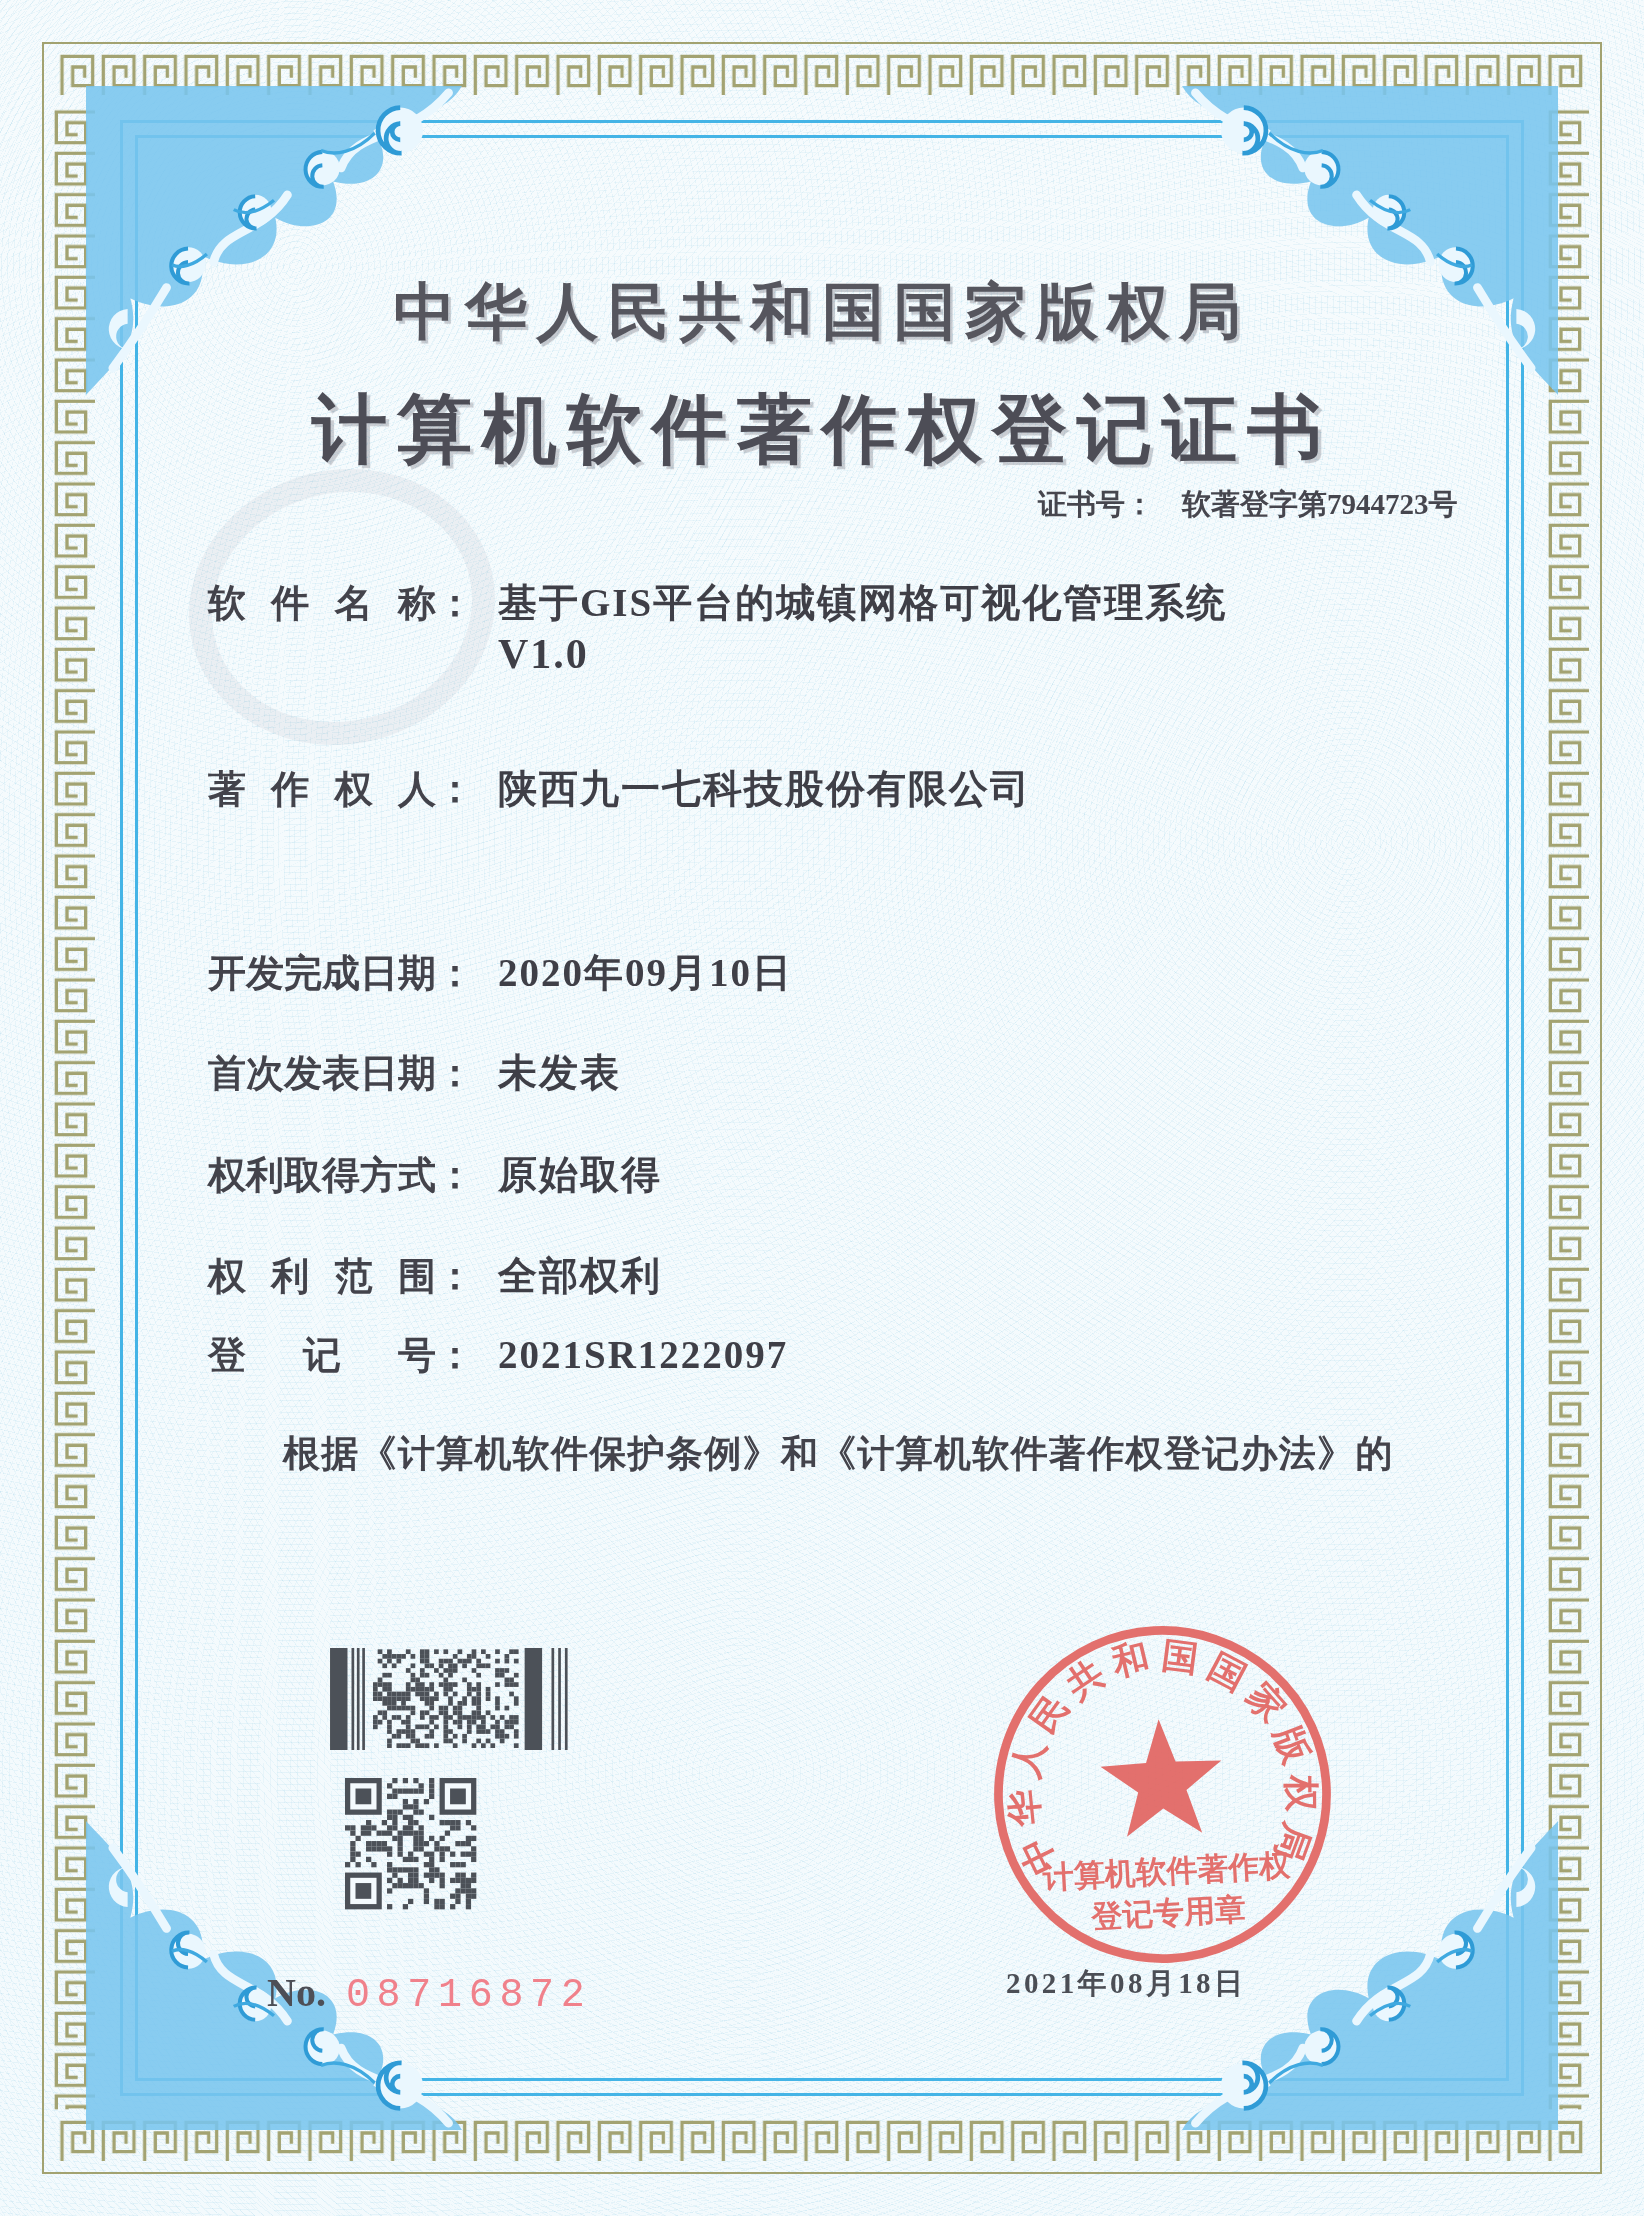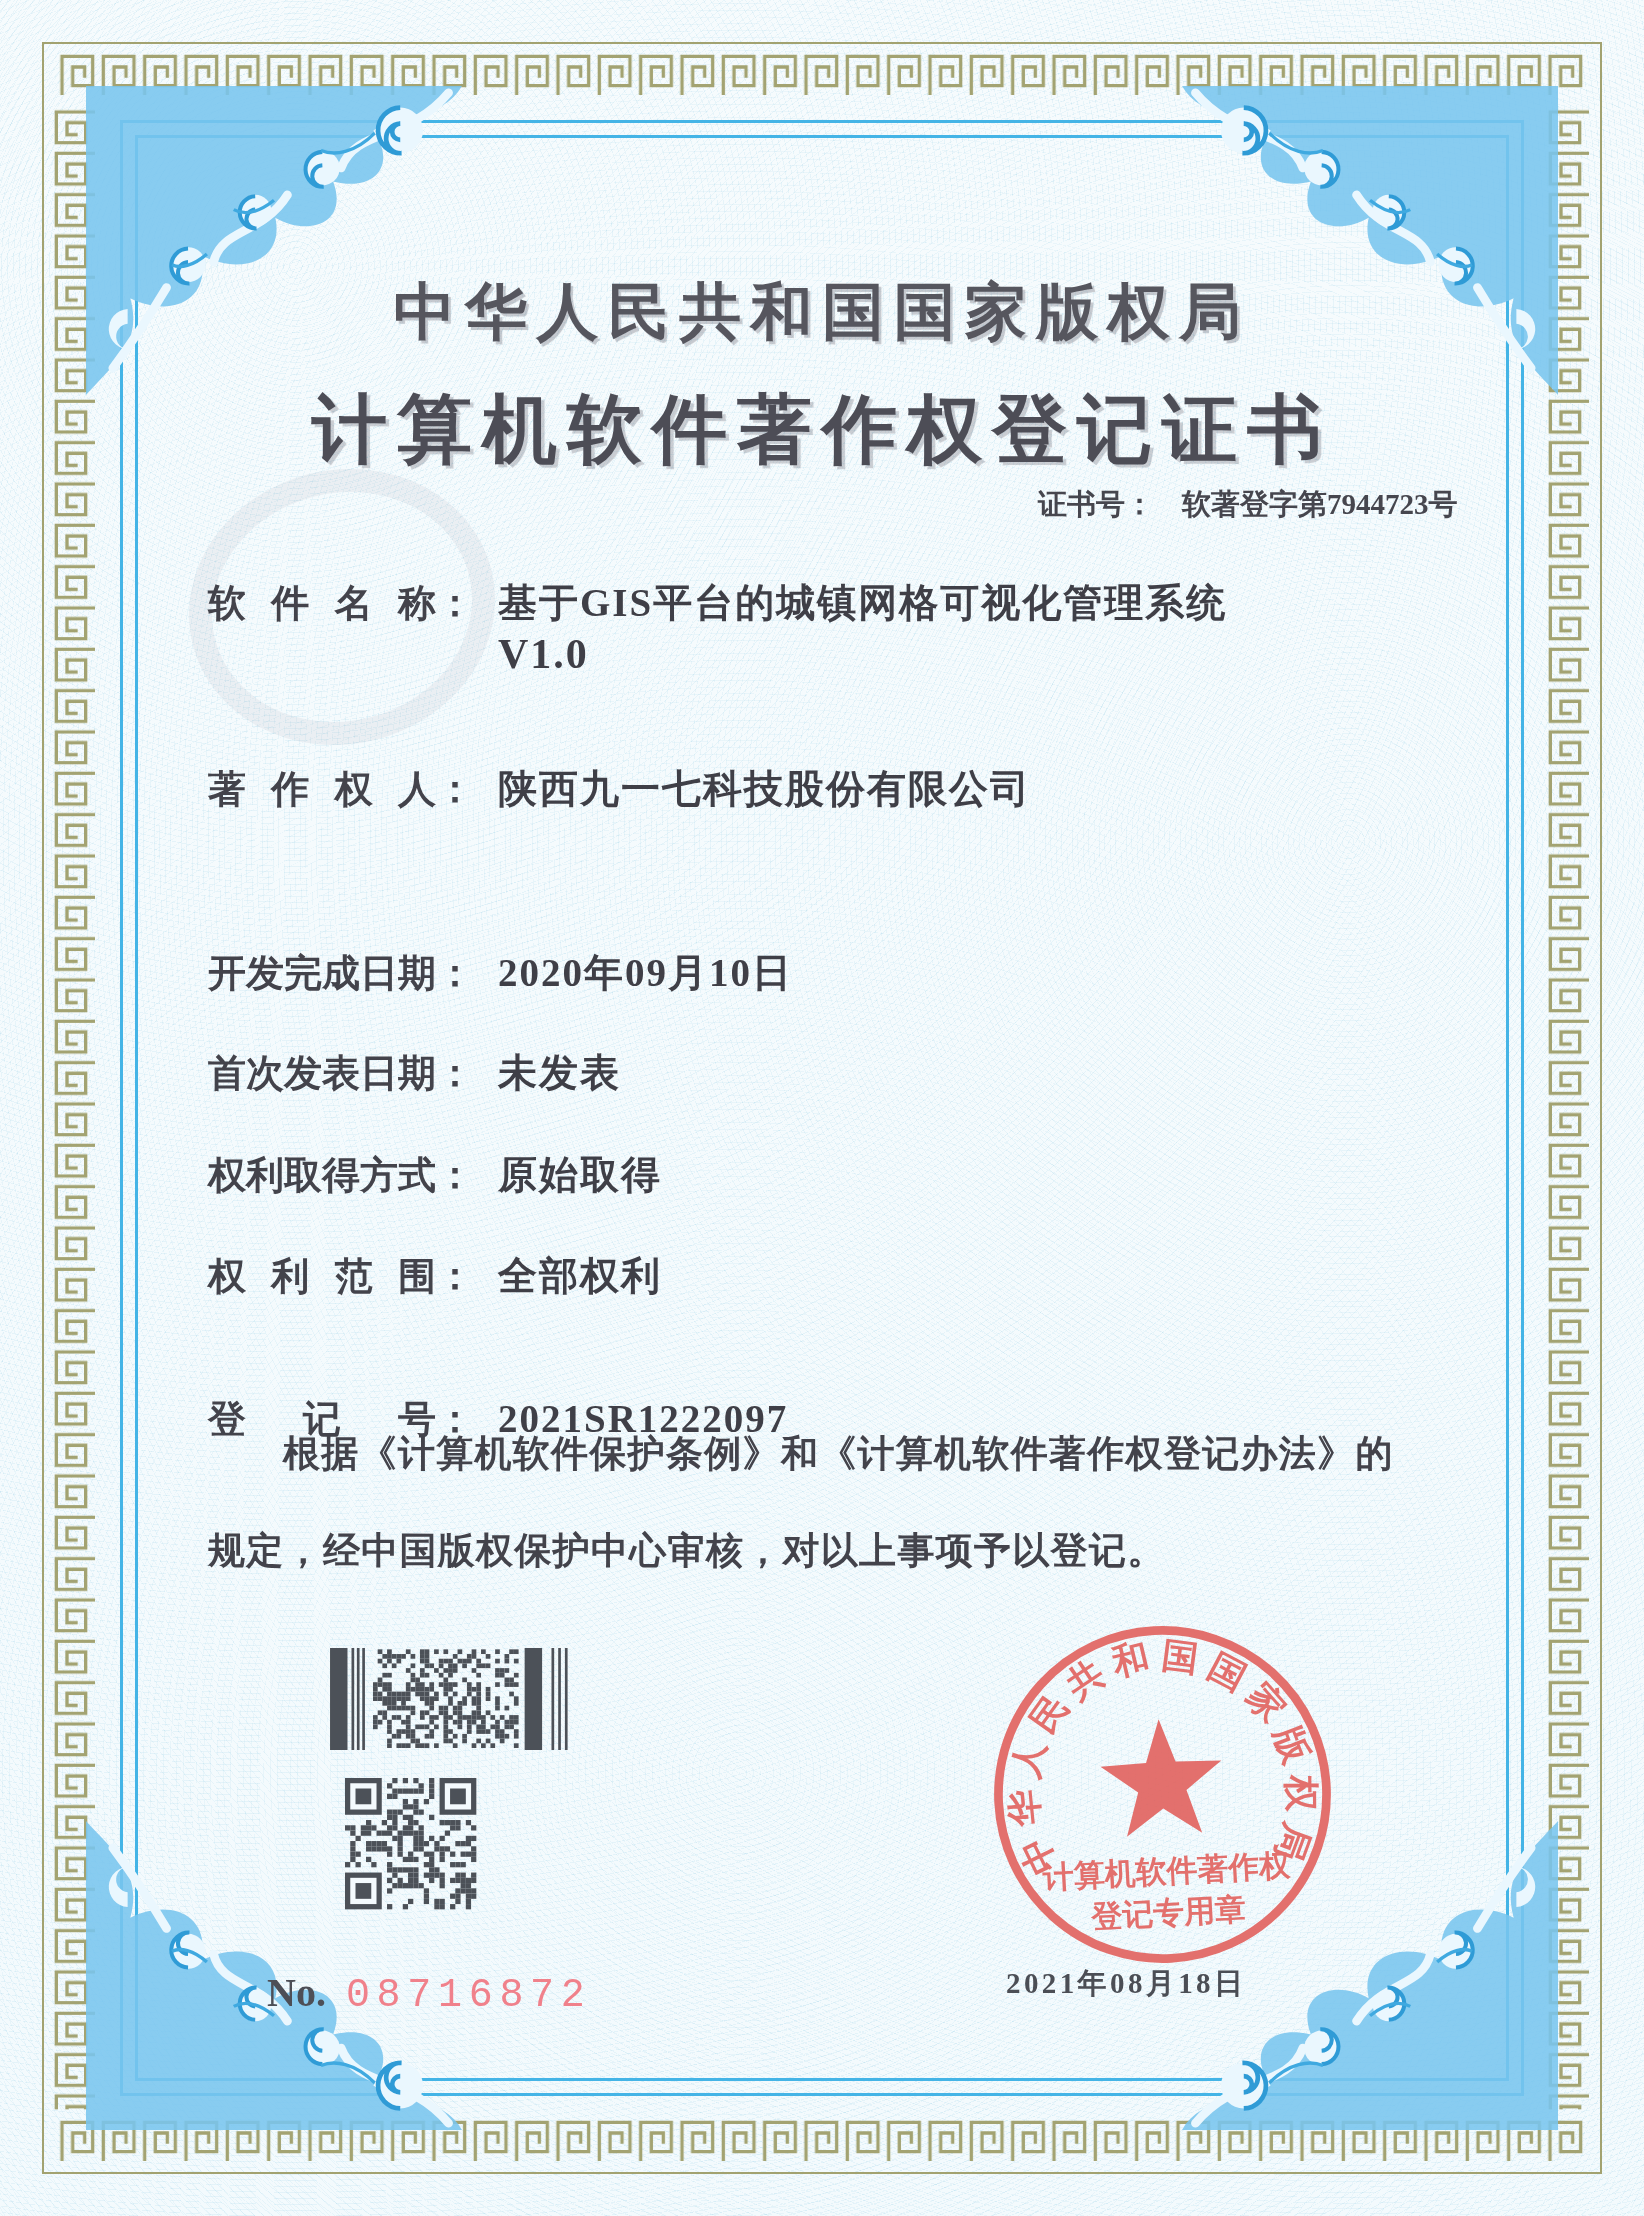--- a/index.html
+++ b/index.html
@@ -156,26 +156,25 @@
   </div>
 
   <div class="row" style="top:1148px">
     <span class="flabel">权利取得方式</span><span class="fcolon">：</span><span class="fvalue">原始取得</span>
   </div>
 
   <div class="row" style="top:1249px">
     <span class="flabel">权利范围</span><span class="fcolon">：</span><span class="fvalue">全部权利</span>
   </div>
 
-  <div class="row" style="top:1394px">
+  <div class="row" style="top:1330px">
     <span class="flabel">登记号</span><span class="fcolon">：</span><span class="fvalue">2021SR1222097</span>
   </div>
 
   <div class="stmt stmt1">根据《计算机软件保护条例》和《计算机软件著作权登记办法》的</div>
-  <div class="stmt stmt2">规定，经中国版权保护中心审核，对以上事项予以登记。</div>
 
   <div class="barcode-box"><svg viewBox="0 0 362 152" width="243" height="102">
         <rect x="0" y="0" width="26" height="152" fill="#4c5158"></rect>
         <rect x="32" y="0" width="4" height="152" fill="#4c5158"></rect>
         <rect x="40" y="0" width="4" height="152" fill="#4c5158"></rect>
         <rect x="48" y="0" width="4" height="152" fill="#4c5158"></rect>
         <rect x="64" y="51" width="7" height="7" fill="#4c5158"></rect>
         <rect x="64" y="58" width="7" height="7" fill="#4c5158"></rect>
         <rect x="64" y="65" width="7" height="7" fill="#4c5158"></rect>
         <rect x="64" y="72" width="7" height="7" fill="#4c5158"></rect>

